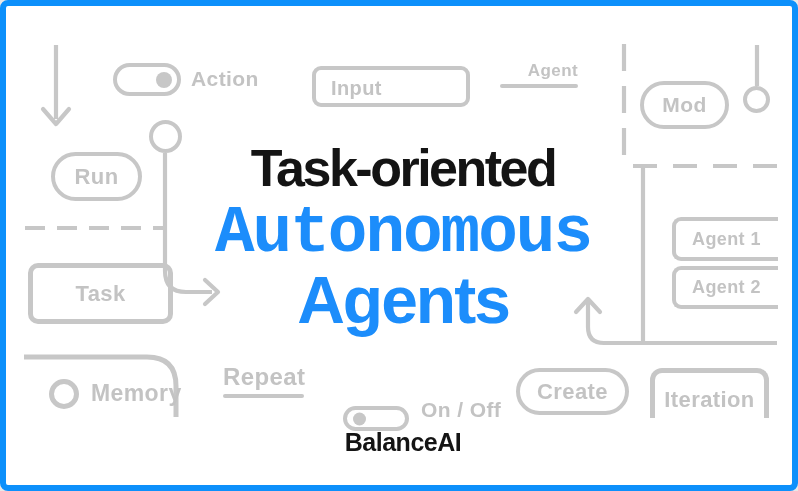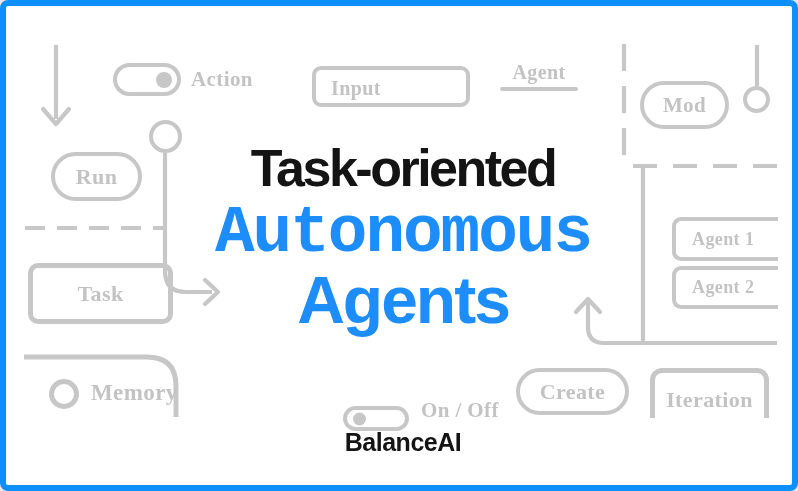--- a/index.html
+++ b/index.html
@@ -15,21 +15,21 @@
   .canvas{
     position:relative;width:798px;height:491px;background:#ffffff;
     border:6px solid var(--frame-blue);border-radius:8px;overflow:hidden;
   }
   .lines-layer{position:absolute;left:-6px;top:-6px;width:798px;height:491px;pointer-events:none;}
   .lines-layer path{fill:none;stroke:var(--stroke-gray);stroke-width:4.2;}
   .lines-layer .thick{stroke-width:5;}
   .lines-layer .arrowhead{stroke-linecap:round;stroke-linejoin:round;}
   .abs{position:absolute;}
   
-  .glabel{color:var(--text-gray);font-weight:bold;letter-spacing:.4px;white-space:nowrap;font-family:Liberation Serif, serif;}
+  .glabel{color:var(--text-gray);font-weight:bold;letter-spacing:.4px;white-space:nowrap;}
   .outline{border:4px solid var(--stroke-gray);background:transparent;}
   .pill{display:flex;align-items:center;justify-content:center;}
   .toggle{position:relative;border:4px solid var(--stroke-gray);border-radius:20px;}
   .knob{position:absolute;top:50%;transform:translateY(-50%);background:var(--stroke-gray);border-radius:50%;}
   .circle{border-radius:50%;background:transparent;}
   .underline-bar{background:var(--stroke-gray);border-radius:2px;}
   .title-line{position:absolute;left:4px;width:100%;text-align:center;font-weight:bold;white-space:nowrap;}
   .title-black{font-size:52px;letter-spacing:-2.5px;color:var(--title-black);}
   .title-blue{font-size:66px;letter-spacing:-2px;color:var(--title-blue);}
   .brand{position:absolute;left:4px;width:100%;text-align:center;font-weight:bold;
@@ -72,21 +72,21 @@
   <div class="abs toggle" style="left:107px;top:57px;width:68px;height:33px;">
     <span class="knob" style="right:5px;width:16px;height:16px;"></span>
   </div>
   <div class="abs glabel" style="left:185px;top:61px;font-size:21px;">Action</div>
 
   <div class="abs outline" style="left:306px;top:60px;width:158px;height:41px;border-radius:9px;">
     <div class="glabel" style="font-size:20px;margin:7px 0 0 15px;">Input</div>
   </div>
 
   <div class="abs" style="left:494px;top:55px;width:78px;text-align:center;">
-    <div class="glabel" style="font-size:20px;">Agent</div>
+    <div class="glabel" style="font-size:17px;text-align:right;">Agent</div>
     <div class="underline-bar" style="width:78px;height:4px;margin-top:3px;"></div>
   </div>
 
   <div class="abs outline pill" style="left:634px;top:75px;width:89px;height:48px;border-radius:24px;">
     <span class="glabel" style="font-size:21px;">Mod</span>
   </div>
 
   <div class="abs outline circle" style="left:737px;top:80px;width:27px;height:27px;"></div>
 
   <div class="abs outline pill" style="left:45px;top:146px;width:91px;height:49px;border-radius:25px;">
@@ -106,20 +106,24 @@
   <div class="abs" style="left:666px;top:211px;width:106px;height:44px;border:4px solid var(--stroke-gray);border-right:none;border-radius:9px 0 0 9px;display:flex;align-items:center;">
     <span class="glabel" style="font-size:18px;margin-left:16px;">Agent 1</span>
   </div>
   <div class="abs" style="left:666px;top:260px;width:106px;height:43px;border:4px solid var(--stroke-gray);border-right:none;border-radius:9px 0 0 9px;display:flex;align-items:center;">
     <span class="glabel" style="font-size:18px;margin-left:16px;">Agent 2</span>
   </div>
 
   <div class="abs outline circle" style="left:43px;top:373px;width:30px;height:30px;border-width:5px;"></div>
   <div class="abs glabel" style="left:85px;top:374px;font-size:23px;">Memory</div>
 
+  <div class="abs" style="left:217px;top:357px;width:81px;text-align:center;">
+    <div class="glabel" style="font-size:24px;">Repeat</div>
+    <div class="underline-bar" style="width:81px;height:4px;margin-top:3px;"></div>
+  </div>
 
   <div class="abs toggle" style="left:337px;top:367px;width:66px;height:25px;border-radius:13px;">
     <span class="knob" style="left:6px;width:13px;height:13px;"></span>
   </div>
   <div class="abs glabel" style="left:415px;top:368px;font-size:21px;margin-top:24px;">On / Off</div>
 
   <div class="abs outline pill" style="left:510px;top:362px;width:113px;height:47px;border-radius:24px;">
     <span class="glabel" style="font-size:22px;">Create</span>
   </div>
 

